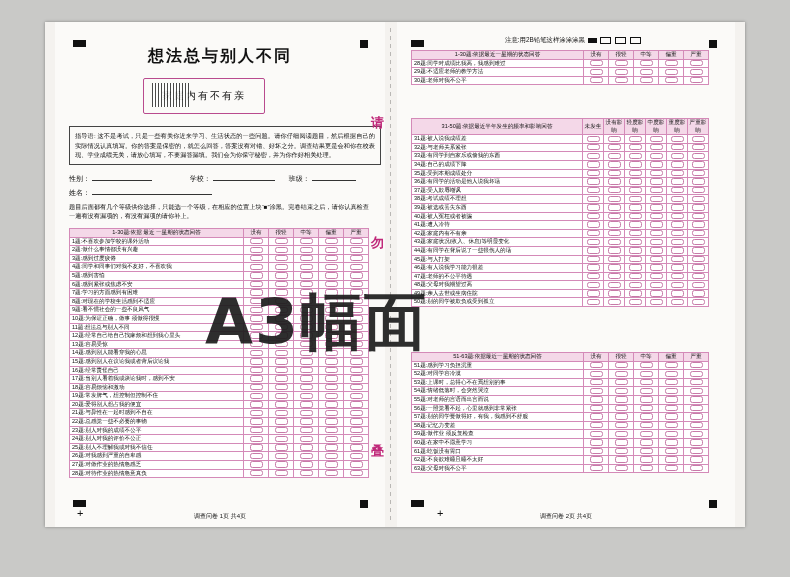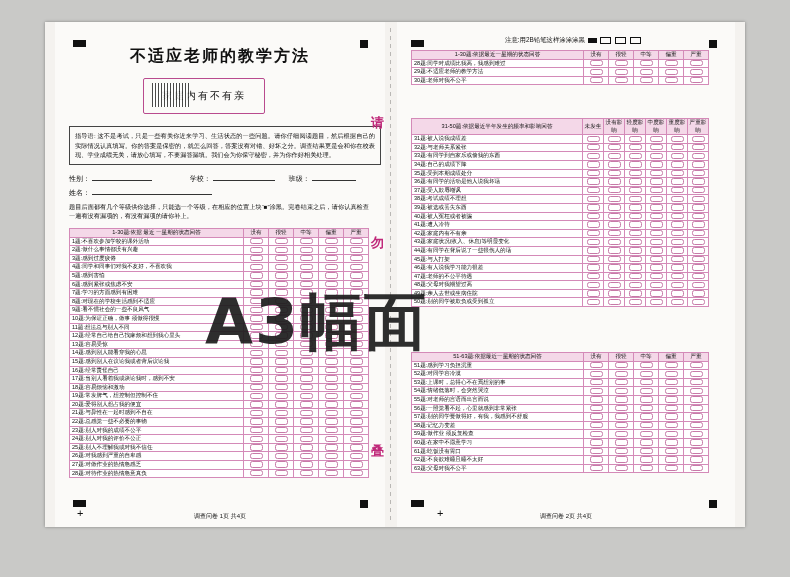--- a/index.html
+++ b/index.html
@@ -118,21 +118,21 @@
   <div class="fold"></div>
 
   <div class="page page-left">
 
     <div class="mark mk" style="left:18px;top:18px;"></div>
     <div class="mark mk-sq" style="left:305px;top:18px;"></div>
     <div class="mark mk" style="left:18px;top:478px;"></div>
     <div class="mark mk-sq" style="left:305px;top:478px;"></div>
     <div class="plus" style="left:22px;top:487px;">+</div>
 
-    <div class="title">不适应老师的教学方法</div>
+    <div class="title">想法总与别人不同</div>
 
     <div class="barcode-box">
       <span>家庭内有不有亲</span>
     </div>
     <div class="barcode-inner"></div>
 
     <div class="guide">指导语: 这不是考试，只是一些有关你近来学习、生活状态的一些问题。请你仔细阅读题目，然后根据自己的实际情况认真填写。你的答案是保密的，就怎么回答，答案没有对错、好坏之分。调查结果更是会和你在校表现、学业成绩无关，请放心填写，不要漏答漏填。我们会为你保守秘密，并为你作好相关处理。</div>
 
     <div class="fieldrow" style="top:152px;">
       <span>性别：</span>

